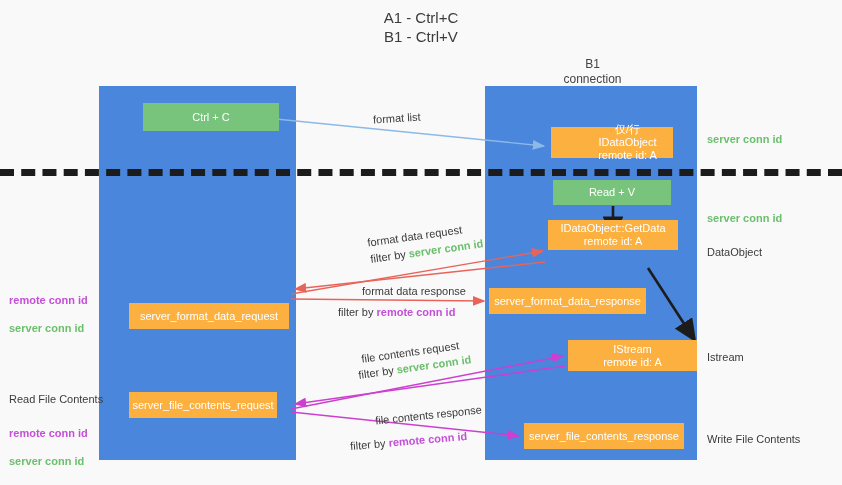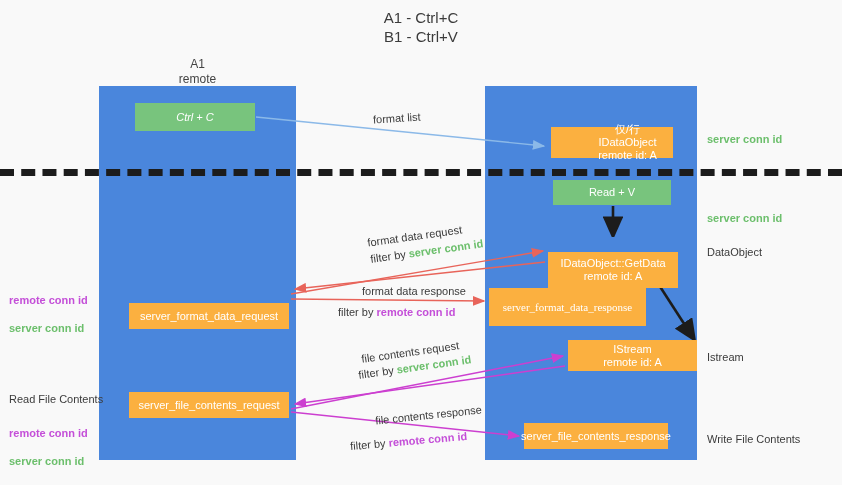--- a/index.html
+++ b/index.html
@@ -32,29 +32,29 @@
   #head-b1{left:500px;top:57px;width:185px;}
 
   .box{
     position:absolute;display:flex;align-items:center;justify-content:center;
     text-align:center;color:#ffffff;font-size:11px;line-height:13px;
     white-space:pre-line;box-sizing:border-box;padding:2px 4px;
   }
   .box.orange{background:#fbb040;}
   .box.green{background:#78c47d;}
 
-  #box-ctrl-c{left:135px;top:103px;width:120px;height:28px;font-style:italic;}
+  #box-ctrl-c{left:143px;top:103px;width:136px;height:28px;}
   #box-idataobject{left:551px;top:127px;width:122px;height:31px;padding-left:35px;}
   #box-ctrl-v{left:553px;top:180px;width:118px;height:25px;}
-  #box-getdata{left:548px;top:252px;width:130px;height:36px;}
+  #box-getdata{left:548px;top:220px;width:130px;height:30px;}
   #box-fmt-req{left:129px;top:276px;width:160px;height:26px;margin-top:27px;}
-  #box-fmt-resp{left:489px;top:288px;width:157px;height:38px;font-family:Liberation Serif, serif;}
+  #box-fmt-resp{left:489px;top:288px;width:157px;height:26px;}
   #box-istream{left:568px;top:340px;width:129px;height:31px;}
-  #box-file-req{left:129px;top:392px;width:160px;height:26px;}
-  #box-file-resp{left:524px;top:423px;width:144px;height:26px;}
+  #box-file-req{left:129px;top:392px;width:148px;height:26px;}
+  #box-file-resp{left:524px;top:423px;width:160px;height:26px;}
 
   .lbl{position:absolute;font-size:11px;line-height:14px;white-space:pre-line;}
   .green-t{color:#6cbf6c;font-weight:bold;}
   .purple-t{color:#c44fd8;font-weight:bold;}
   .gray-t{color:#3b3b3b;}
 
   #lbl-srv-1{left:707px;top:132px;}
   #lbl-srv-2{left:707px;top:211px;}
   #lbl-dataobject{left:707px;top:245px;}
   #lbl-istream{left:707px;top:350px;}
@@ -84,22 +84,22 @@
   }
 </style>
 </head>
 <body>
 
 <div id="stage">
 
   <div class="title">A1 - Ctrl+C
 B1 - Ctrl+V</div>
 
-  <div class="colhead" id="head-a1">A1
-remote</div>
+  <div class="colhead" id="head-b1">B1
+connection</div>
 
   <div class="panel" id="panel-a1"></div>
   <div class="panel" id="panel-b1"></div>
 
   <svg id="wires">
     <defs>
       <marker id="ah-blue" markerWidth="9" markerHeight="7" refX="8" refY="3.5" orient="auto">
         <polygon points="0 0, 9 3.5, 0 7" fill="#8bb9e8"></polygon>
       </marker>
       <marker id="ah-red" markerWidth="9" markerHeight="7" refX="8" refY="3.5" orient="auto">

